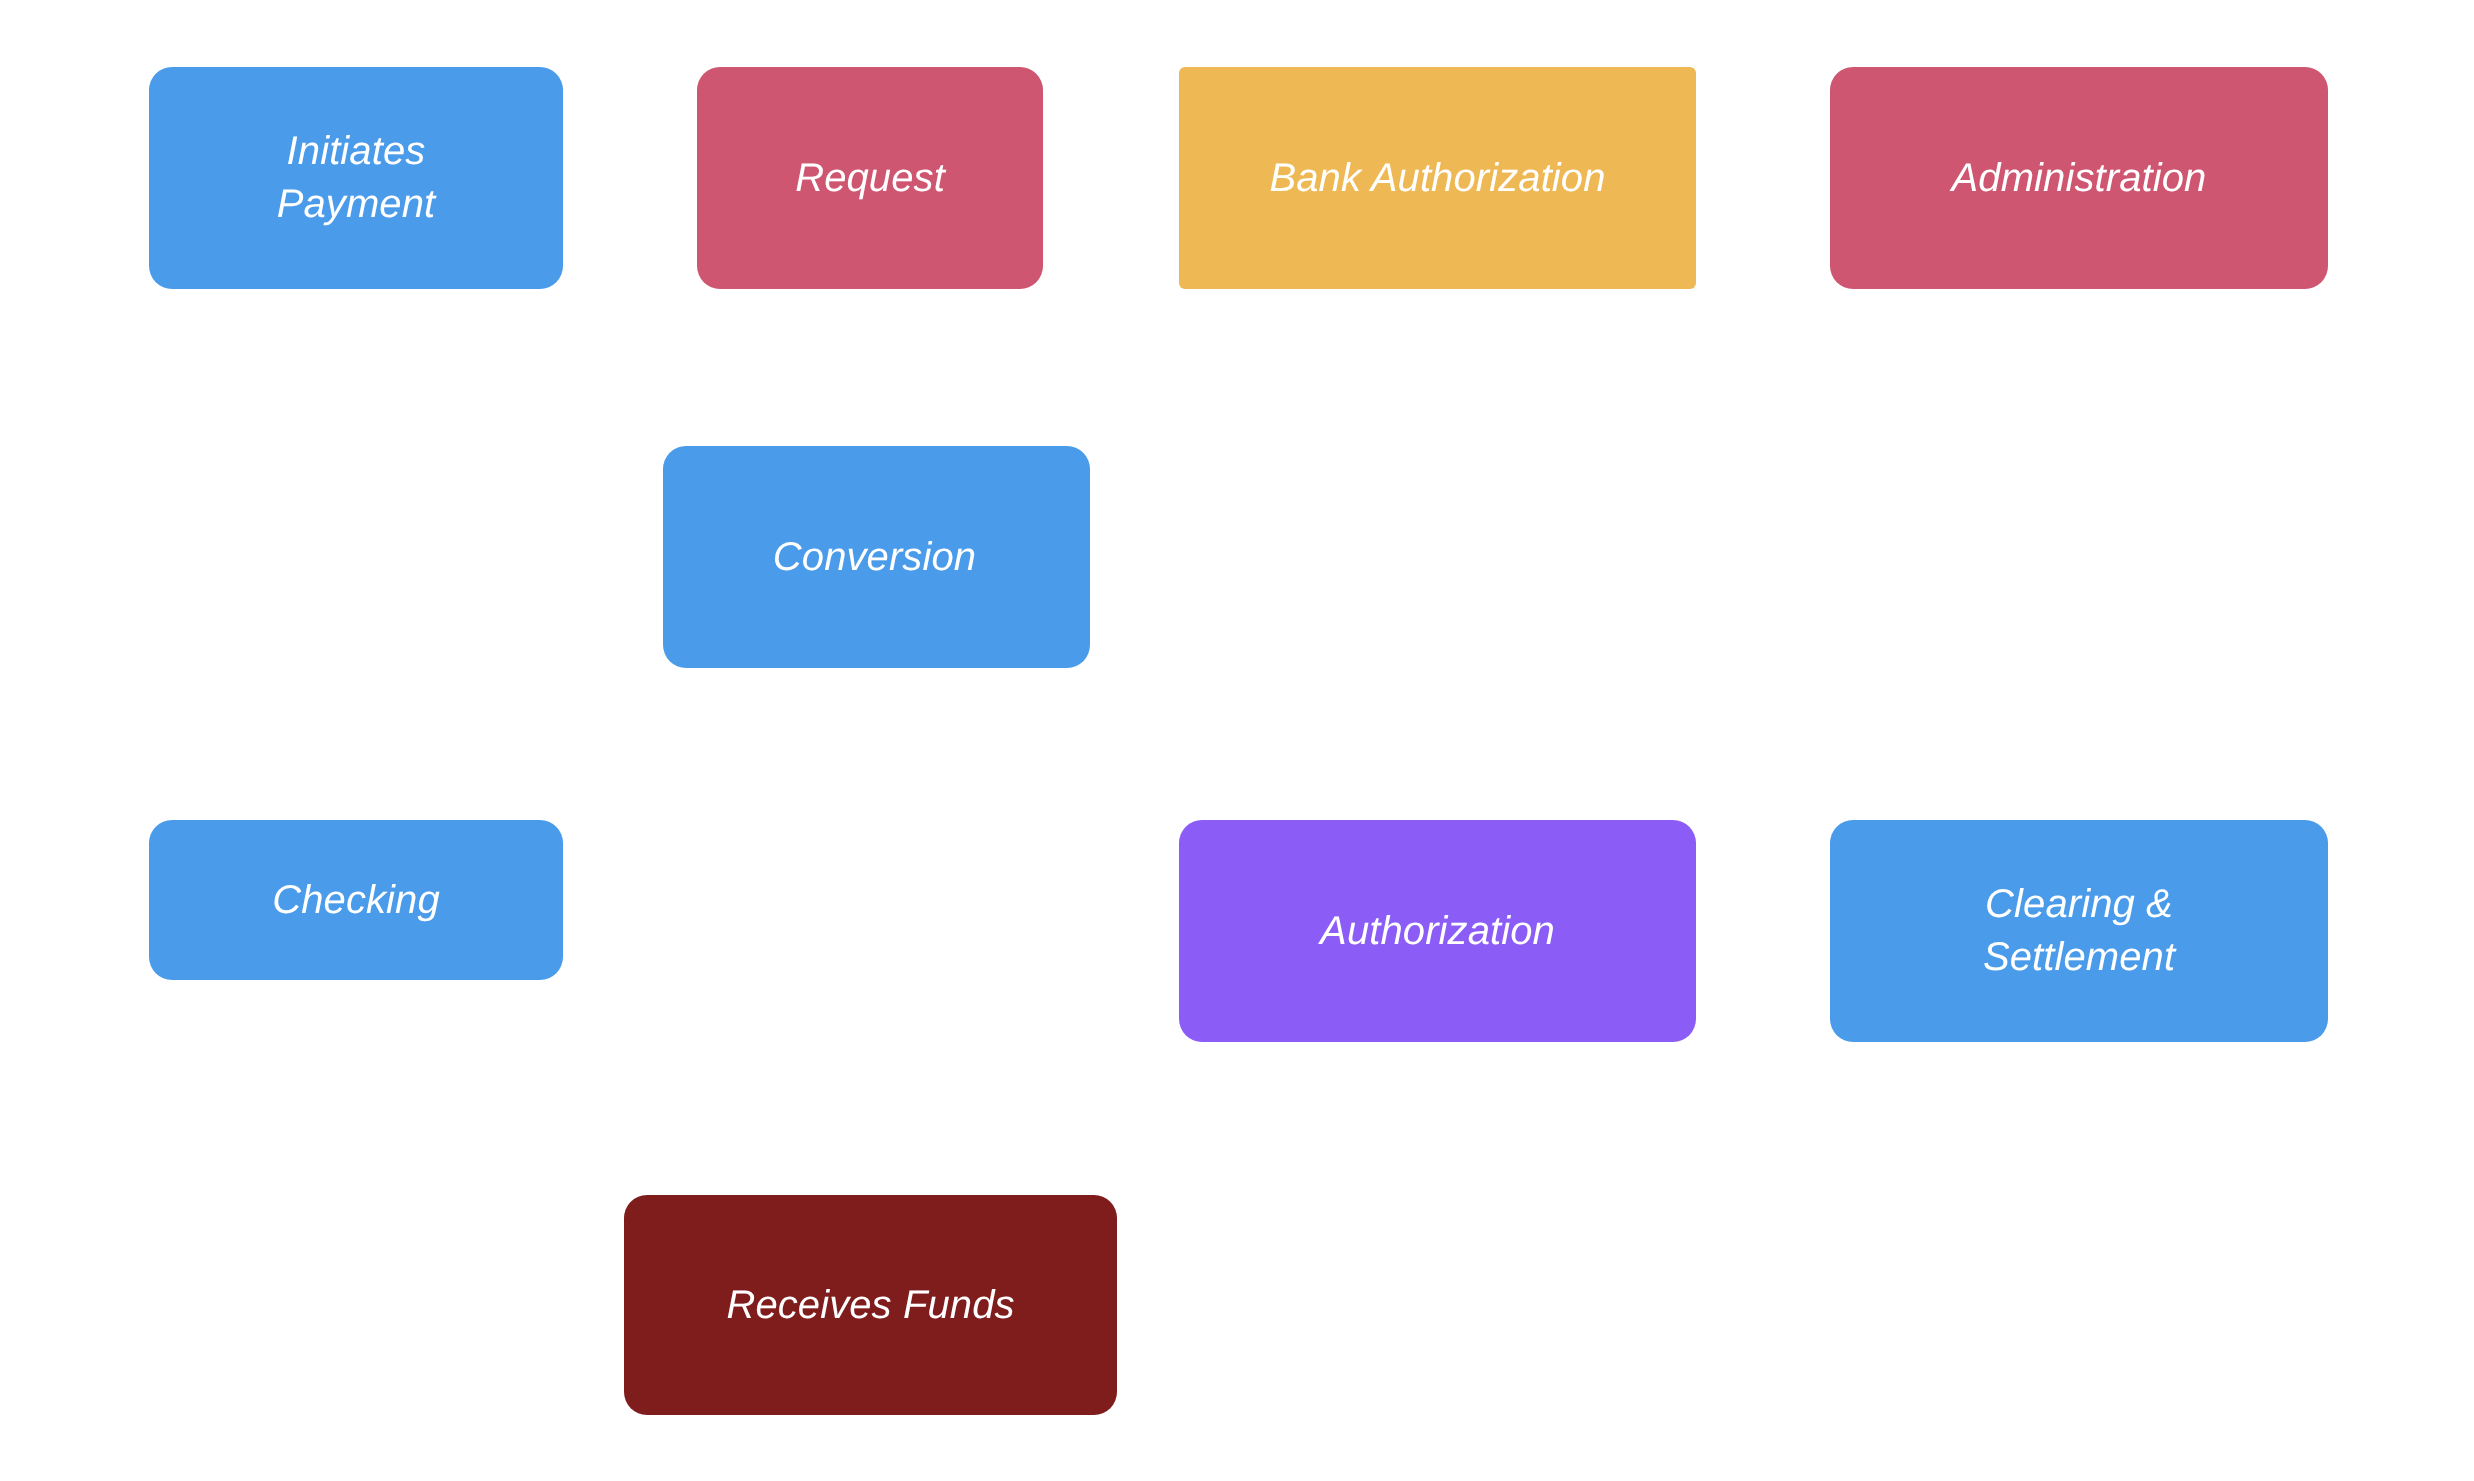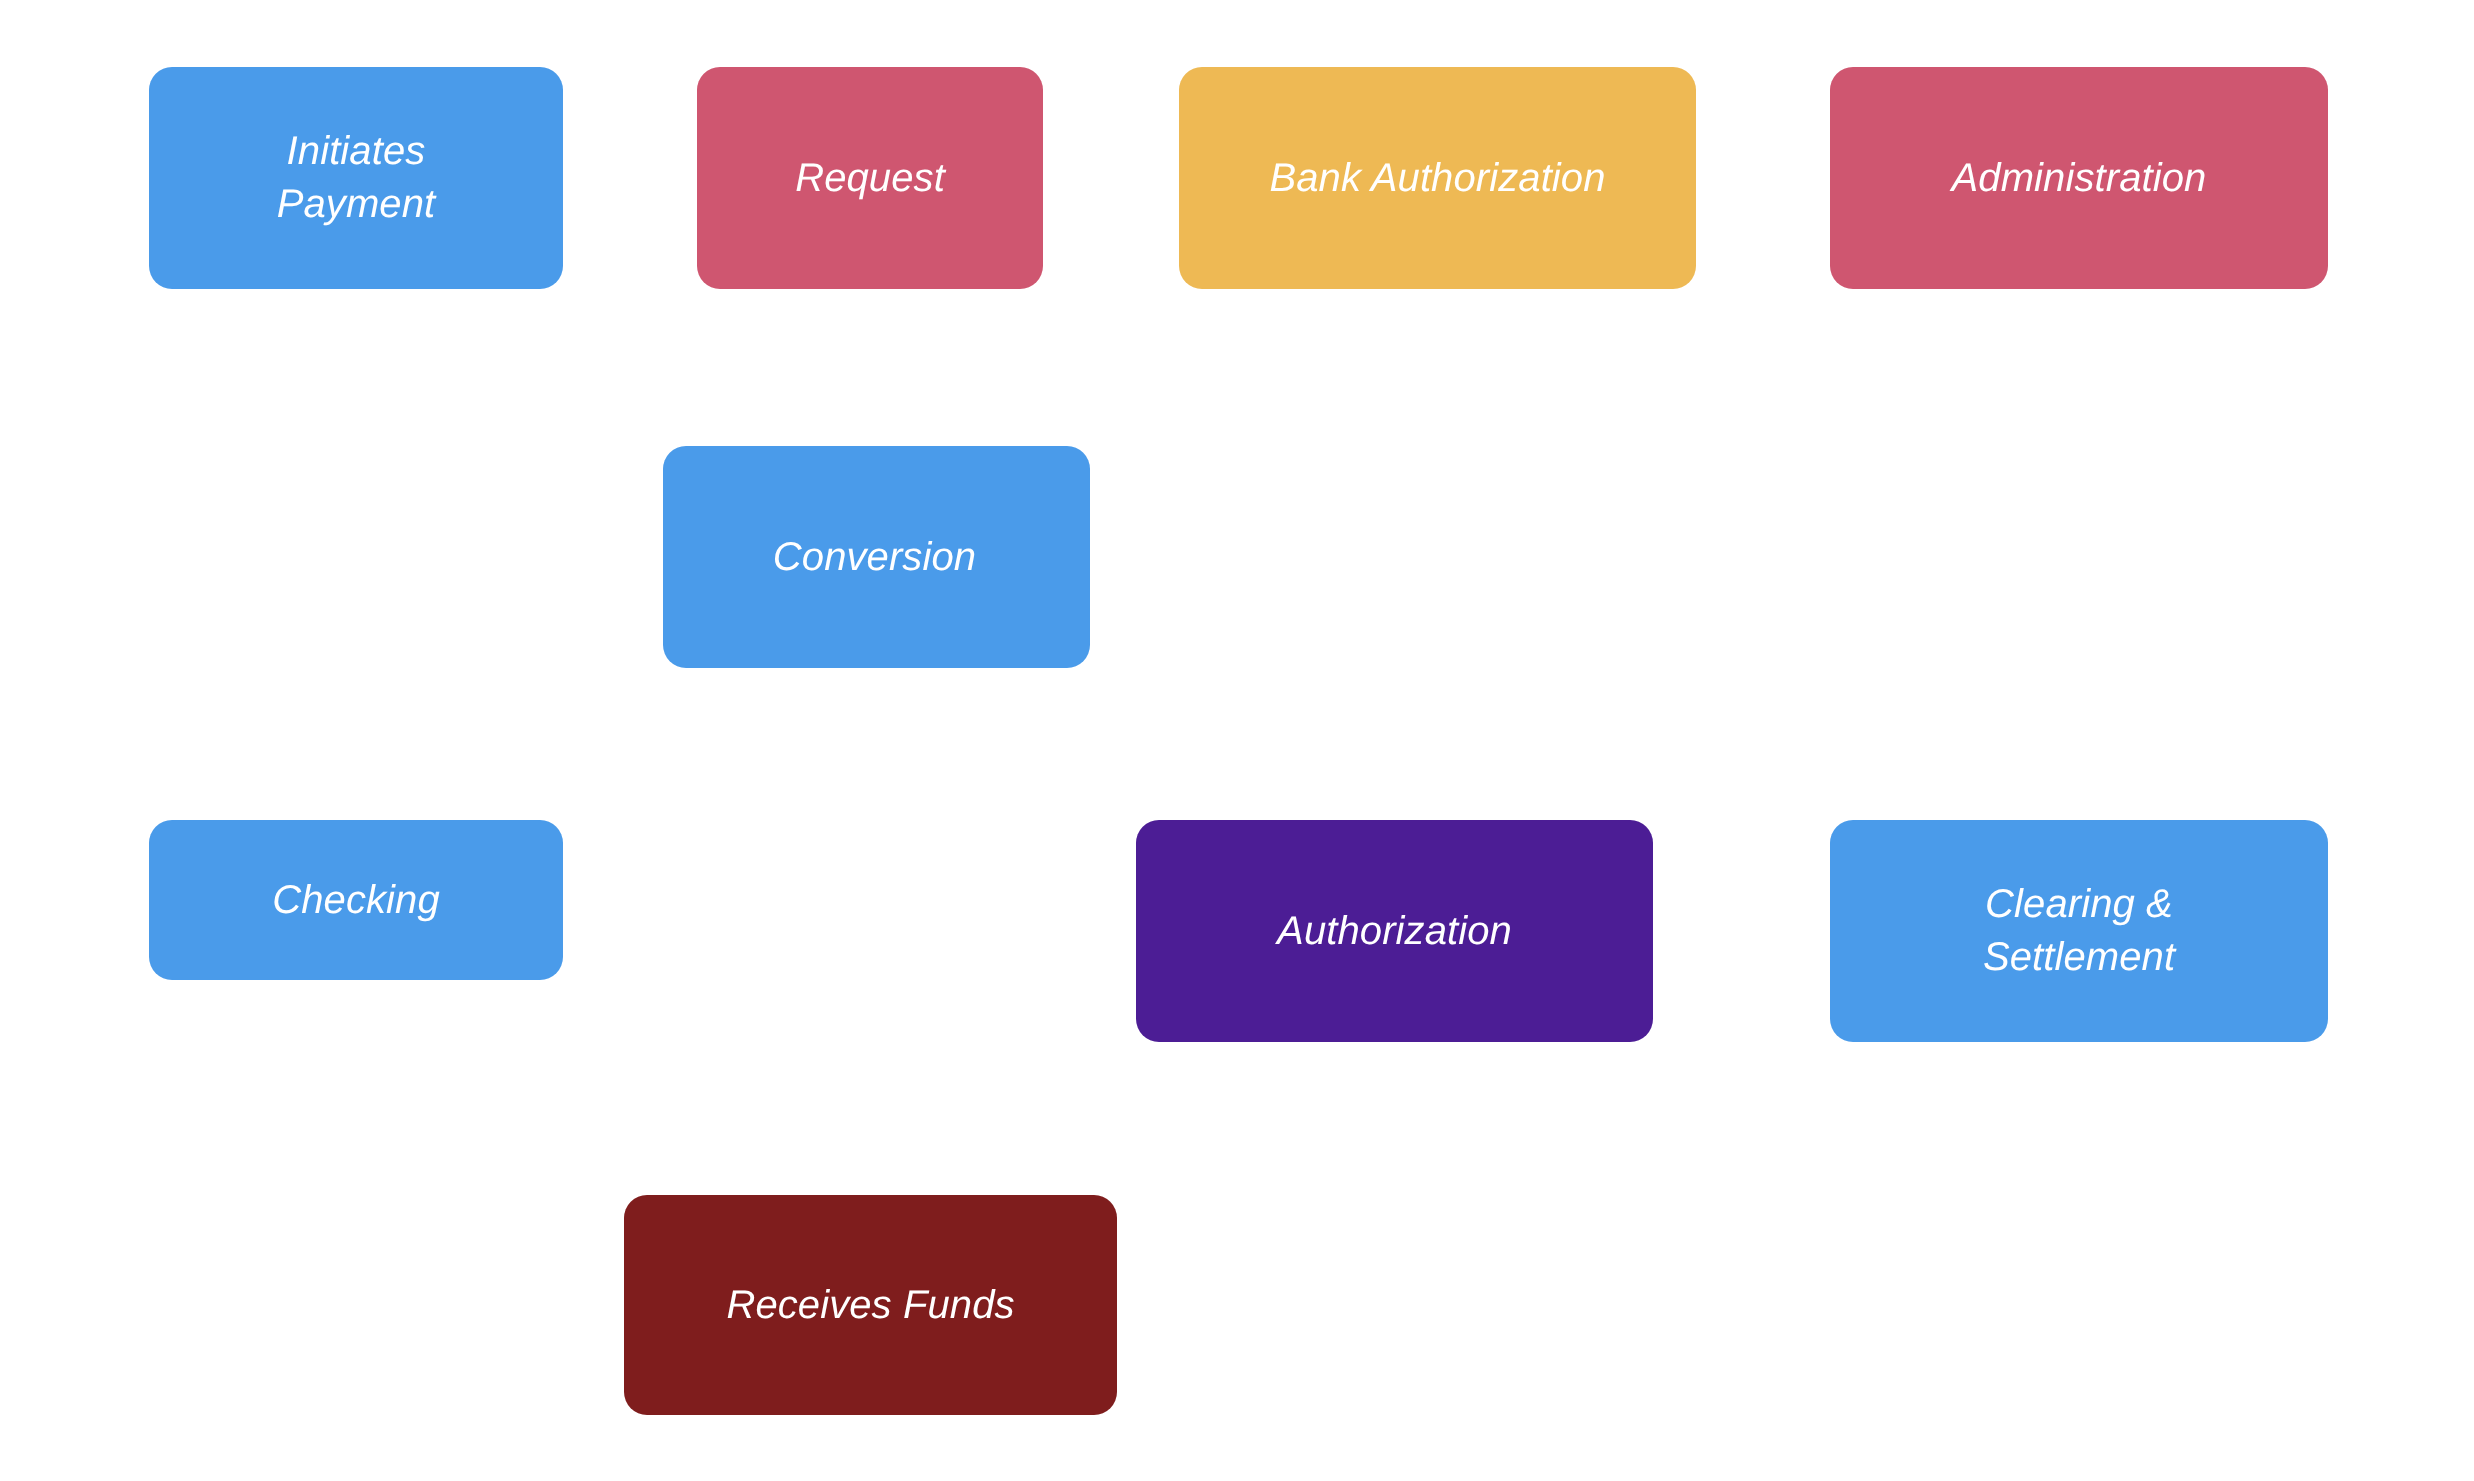--- a/index.html
+++ b/index.html
@@ -45,33 +45,33 @@
 <body>
 
 <div id="diagram-canvas" style="width: 2475px; height: 1481px; background: rgb(255, 255, 255);">
     <div class="node" style="left: 149px; top: 67px; width: 414px; height: 222px; background: rgb(74, 155, 234);">
       <span class="node-label">Initiates
 Payment</span>
     </div>
     <div class="node" style="left: 697px; top: 67px; width: 346px; height: 222px; background: rgb(207, 86, 112);">
       <span class="node-label">Request</span>
     </div>
-    <div class="node" style="left: 1179px; top: 67px; width: 517px; height: 222px; background: rgb(238, 185, 84);">
+    <div class="node" style="left: 1179px; top: 67px; width: 517px; height: 222px; background: rgb(238, 185, 84); border-radius: 6px;">
       <span class="node-label">Bank Authorization</span>
     </div>
     <div class="node" style="left: 1830px; top: 67px; width: 498px; height: 222px; background: rgb(207, 86, 112);">
       <span class="node-label">Administration</span>
     </div>
     <div class="node" style="left: 663px; top: 446px; width: 427px; height: 222px; background: rgb(74, 155, 234); padding-left: 14px;">
       <span class="node-label">Conversion</span>
     </div>
     <div class="node" style="left: 149px; top: 820px; width: 414px; height: 160px; background: rgb(74, 155, 234);">
       <span class="node-label">Checking</span>
     </div>
-    <div class="node" style="left: 1136px; top: 820px; width: 517px; height: 222px; background: #4c1d95; text-align: center;">
+    <div class="node" style="left: 1179px; top: 820px; width: 517px; height: 222px; background: #8b5cf6; text-align: center;">
       <span class="node-label">Authorization</span>
     </div>
     <div class="node" style="left: 1830px; top: 820px; width: 498px; height: 222px; background: rgb(74, 155, 234);">
       <span class="node-label">Clearing &amp;
 Settlement</span>
     </div>
     <div class="node" style="left: 624px; top: 1195px; width: 493px; height: 220px; background: #7f1d1d;">
       <span class="node-label">Receives Funds</span>
     </div>
   </div>

